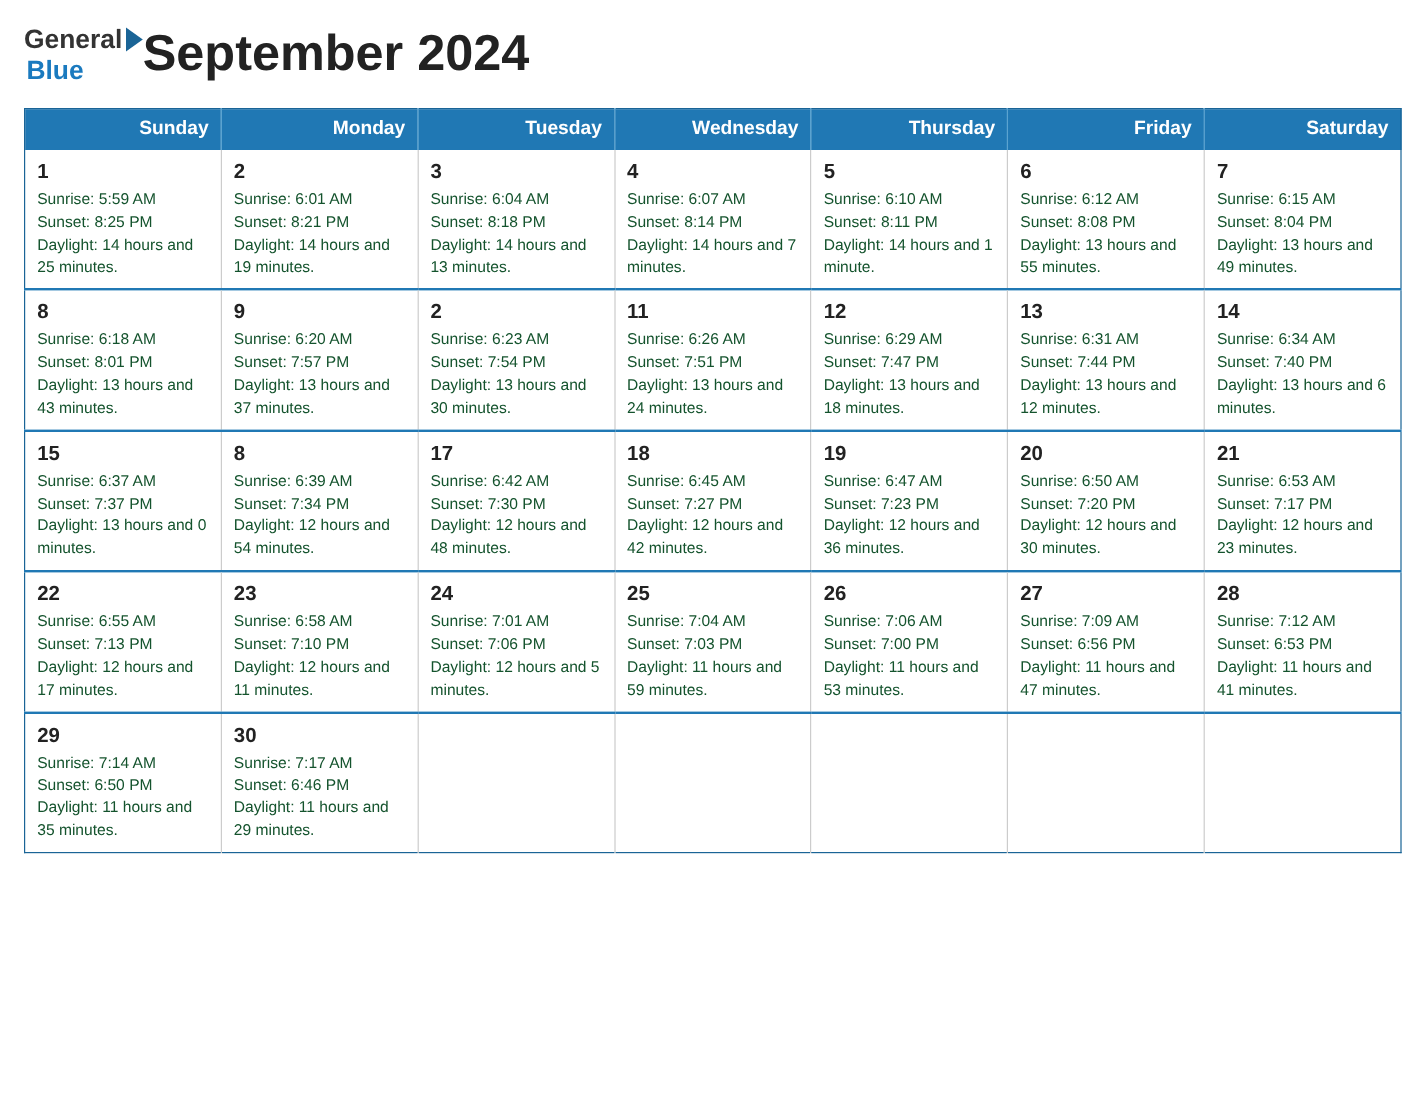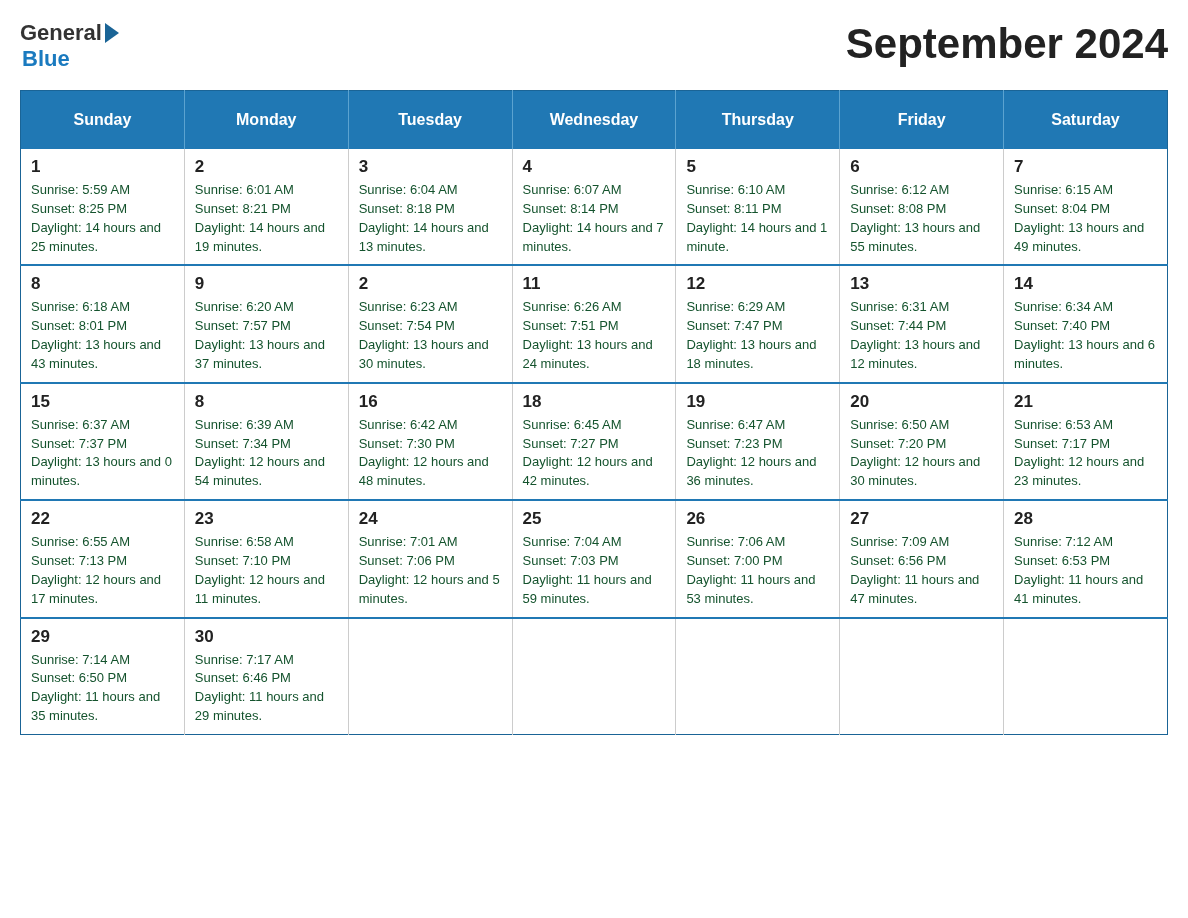--- a/index.html
+++ b/index.html
@@ -5,21 +5,21 @@
     * { box-sizing: border-box; margin: 0; padding: 0; }
     body {
       font-family: Arial, sans-serif;
       background: #fff;
       padding: 20px;
       width: 1188px;
       min-height: 918px;
     }
     .header {
       display: flex;
-      justify-content: space-between;
+      justify-content: flex-start;
       align-items: flex-start;
       margin-bottom: 18px;
     }
     .logo {
       display: flex;
       flex-direction: column;
       align-items: flex-start;
     }
     .logo-text {
       display: flex;
@@ -62,22 +62,22 @@
       border-collapse: collapse;
       border: 1.5px solid #1a6496;
     }
     .calendar thead tr {
       background: #2078b4;
     }
     .calendar thead th {
       color: #fff;
       font-size: 16px;
       font-weight: bold;
-      padding: 20px 10px;
-      text-align: center;
+      padding: 8px 10px;
+      text-align: right;
       border-right: 1px solid #5ba3d0;
     }
     .calendar thead th:last-child { border-right: none; }
     .calendar tbody td {
       vertical-align: top;
       padding: 8px 10px;
       border-top: 2px solid #2078b4;
       border-right: 1px solid #ccc;
       font-size: 13px;
       color: #333;
@@ -159,21 +159,21 @@
         <td><span class="day-num">13</span>
         <span class="day-info">Sunrise: 6:31 AM<br>Sunset: 7:44 PM<br>Daylight: 13 hours and 12 minutes.</span></td>
         <td><span class="day-num">14</span>
         <span class="day-info">Sunrise: 6:34 AM<br>Sunset: 7:40 PM<br>Daylight: 13 hours and 6 minutes.</span></td>
       </tr>
       <tr>
         <td><span class="day-num">15</span>
         <span class="day-info">Sunrise: 6:37 AM<br>Sunset: 7:37 PM<br>Daylight: 13 hours and 0 minutes.</span></td>
         <td><span class="day-num">8</span>
         <span class="day-info">Sunrise: 6:39 AM<br>Sunset: 7:34 PM<br>Daylight: 12 hours and 54 minutes.</span></td>
-        <td><span class="day-num">16</span>
+        <td><span class="day-num">17</span>
         <span class="day-info">Sunrise: 6:42 AM<br>Sunset: 7:30 PM<br>Daylight: 12 hours and 48 minutes.</span></td>
         <td><span class="day-num">18</span>
         <span class="day-info">Sunrise: 6:45 AM<br>Sunset: 7:27 PM<br>Daylight: 12 hours and 42 minutes.</span></td>
         <td><span class="day-num">19</span>
         <span class="day-info">Sunrise: 6:47 AM<br>Sunset: 7:23 PM<br>Daylight: 12 hours and 36 minutes.</span></td>
         <td><span class="day-num">20</span>
         <span class="day-info">Sunrise: 6:50 AM<br>Sunset: 7:20 PM<br>Daylight: 12 hours and 30 minutes.</span></td>
         <td><span class="day-num">21</span>
         <span class="day-info">Sunrise: 6:53 AM<br>Sunset: 7:17 PM<br>Daylight: 12 hours and 23 minutes.</span></td>
       </tr>

